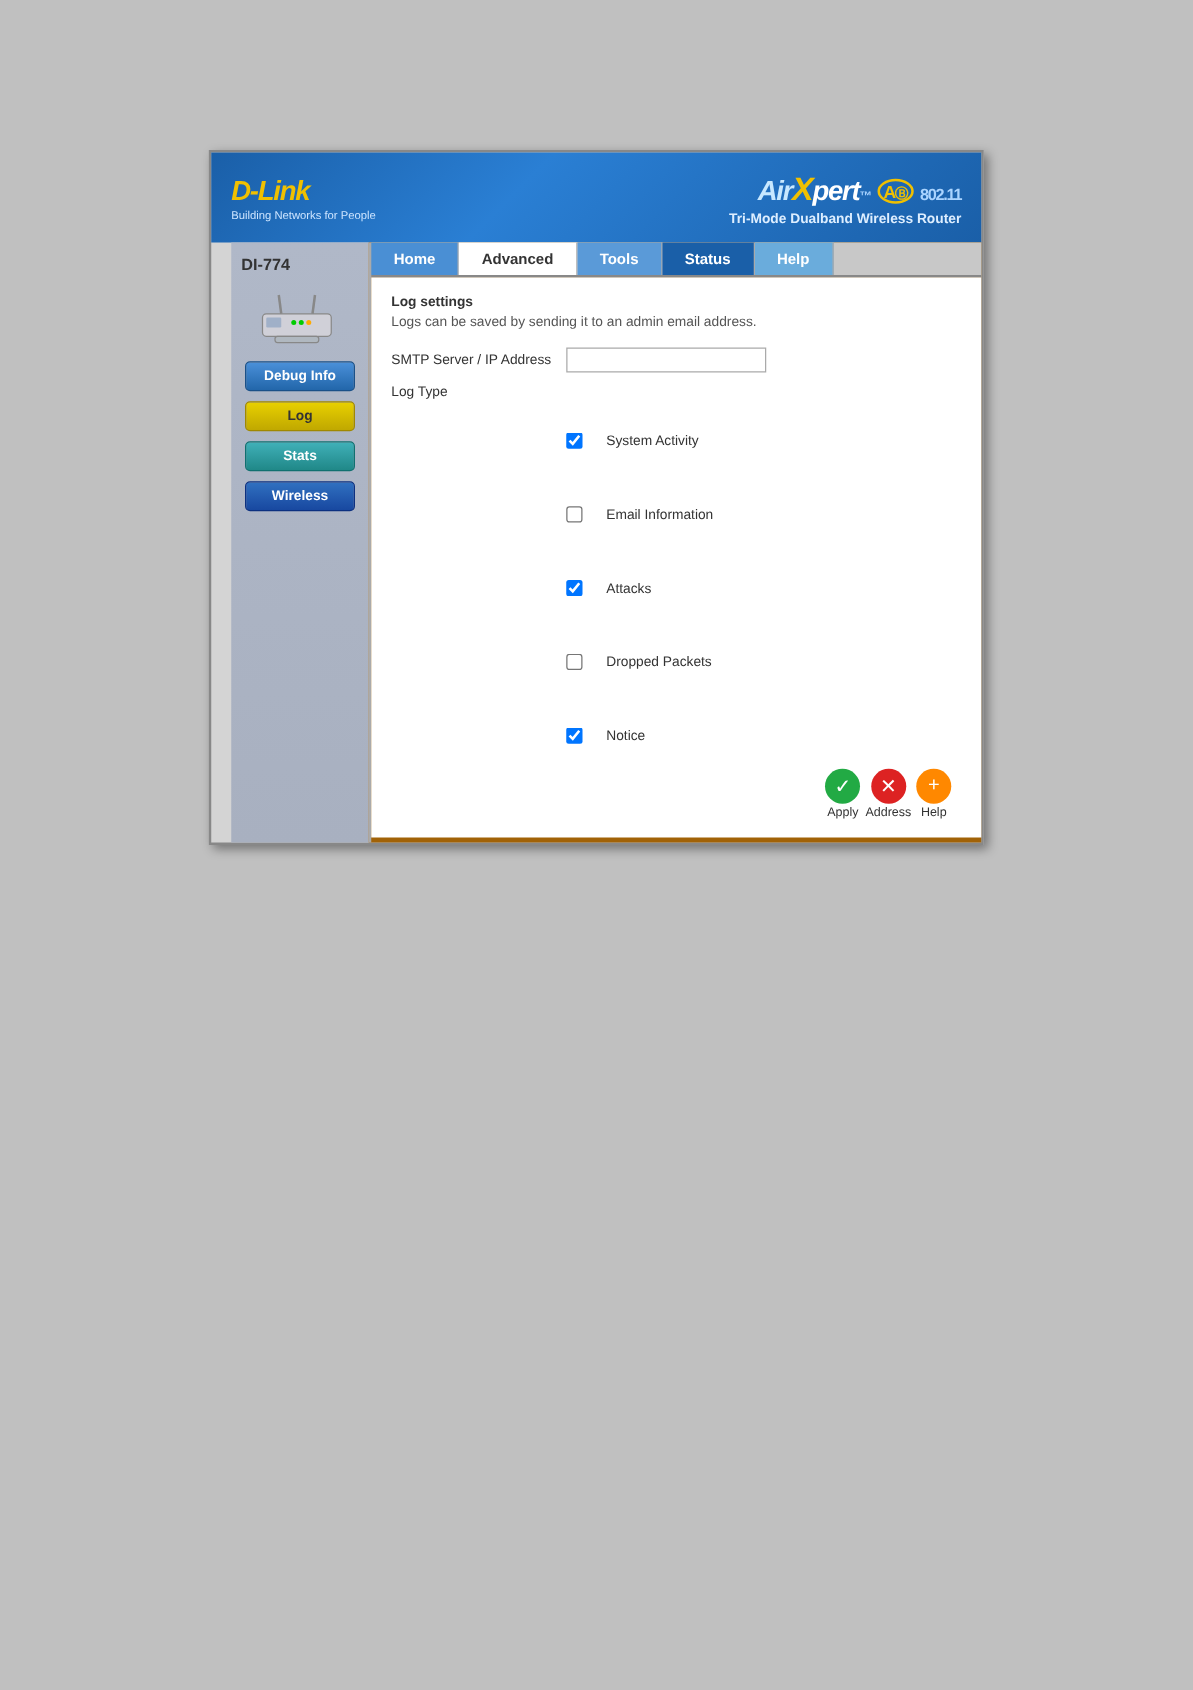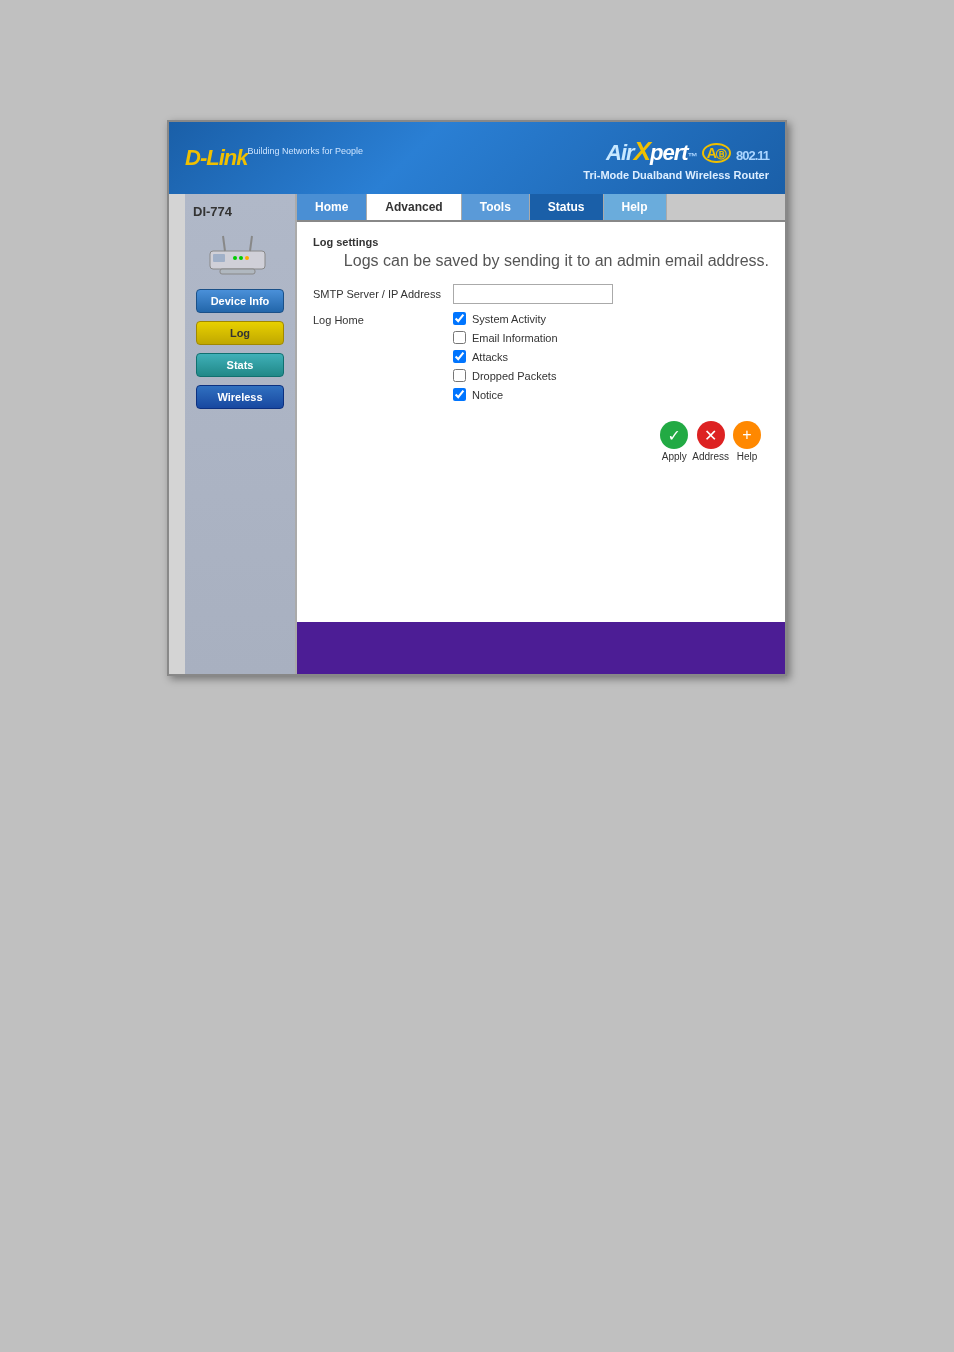--- a/index.html
+++ b/index.html
@@ -26,21 +26,21 @@
       background: linear-gradient(135deg, #1a5fa8 0%, #2a7fd4 40%, #1a5fa8 100%);
       display: flex;
       align-items: center;
       justify-content: space-between;
       padding: 10px 16px;
       height: 72px;
     }
 
     .dlink-logo {
       display: flex;
-      flex-direction: row;
+      flex-direction: column;
     }
 
     .dlink-logo .brand {
       font-size: 22px;
       font-weight: 900;
       color: white;
       font-style: italic;
       letter-spacing: -1px;
     }
 
@@ -148,21 +148,21 @@
     }
 
     .btn-darkblue {
       background: linear-gradient(180deg, #3070c0 0%, #1848a0 100%);
       border-color: #0c3080;
     }
 
     
     .content-area {
       flex: 1;
-      background: #4c1d95;
+      background: #a16207;
       border-left: 2px solid #aaa;
     }
 
     
     .nav-tabs {
       display: flex;
       background: #c8c8c8;
       border-bottom: 2px solid #888;
     }
 
@@ -210,24 +210,23 @@
     }
 
     .section-title {
       font-size: 11px;
       font-weight: bold;
       color: #333;
       margin-bottom: 4px;
     }
 
     .section-desc {
-      font-size: 16px;
+      font-size: 11px;
       color: #555;
       margin-bottom: 14px;
-      text-align: right;
     }
 
     .form-row {
       display: flex;
       align-items: center;
       margin-bottom: 8px;
     }
 
     .form-label {
       width: 140px;
@@ -268,23 +267,24 @@
 
     .checkboxes {
       display: flex;
       flex-direction: column;
       gap: 6px;
     }
 
     .checkbox-row {
       display: flex;
       align-items: center;
-      gap: 6px;
-      font-size: 11px;
-      color: #333;
+      gap: 19px;
+      font-size: 11px;
+      color: #333;
+      margin-top: 40px;
     }
 
     .checkbox-row input[type="checkbox"] {
       width: 13px;
       height: 13px;
     }
 
     
     .action-buttons {
       display: flex;
@@ -358,21 +358,21 @@
         <line x1="20" y1="20" x2="18" y2="5" stroke="#888" stroke-width="2"></line>
         <line x1="45" y1="20" x2="47" y2="5" stroke="#888" stroke-width="2"></line>
 
         <circle cx="30" cy="27" r="2" fill="#00cc00"></circle>
         <circle cx="36" cy="27" r="2" fill="#00cc00"></circle>
         <circle cx="42" cy="27" r="2" fill="#ffaa00"></circle>
 
         <rect x="15" y="38" width="35" height="5" rx="2" fill="#b0b8c0" stroke="#888" stroke-width="1"></rect>
       </svg>
 
-      <button class="sidebar-btn btn-blue">Device Info</button>
+      <button class="sidebar-btn btn-blue">Debug Info</button>
       <button class="sidebar-btn btn-yellow">Log</button>
       <button class="sidebar-btn btn-teal">Stats</button>
       <button class="sidebar-btn btn-darkblue">Wireless</button>
     </div>
 
     <div class="content-area">
 
       <div class="nav-tabs">
         <div class="nav-tab active-home">Home</div>
         <div class="nav-tab active-advanced">Advanced</div>
@@ -386,21 +386,21 @@
         <div class="section-title">Log settings</div>
         <div class="section-desc">Logs can be saved by sending it to an admin email address.</div>
 
         <div class="form-row">
           <div class="form-label">SMTP Server / IP Address</div>
           <input class="form-input" type="text" value="" style="">
         </div>
 
 
         <div class="log-type-section">
-          <div class="log-type-label">Log Home</div>
+          <div class="log-type-label">Log Type</div>
           <div class="checkboxes">
             <label class="checkbox-row">
               <input type="checkbox" checked="" style="">
               <span>System Activity</span>
             </label>
             <label class="checkbox-row">
               <input type="checkbox" style="">
               <span>Email Information</span>
             </label>
             <label class="checkbox-row">

